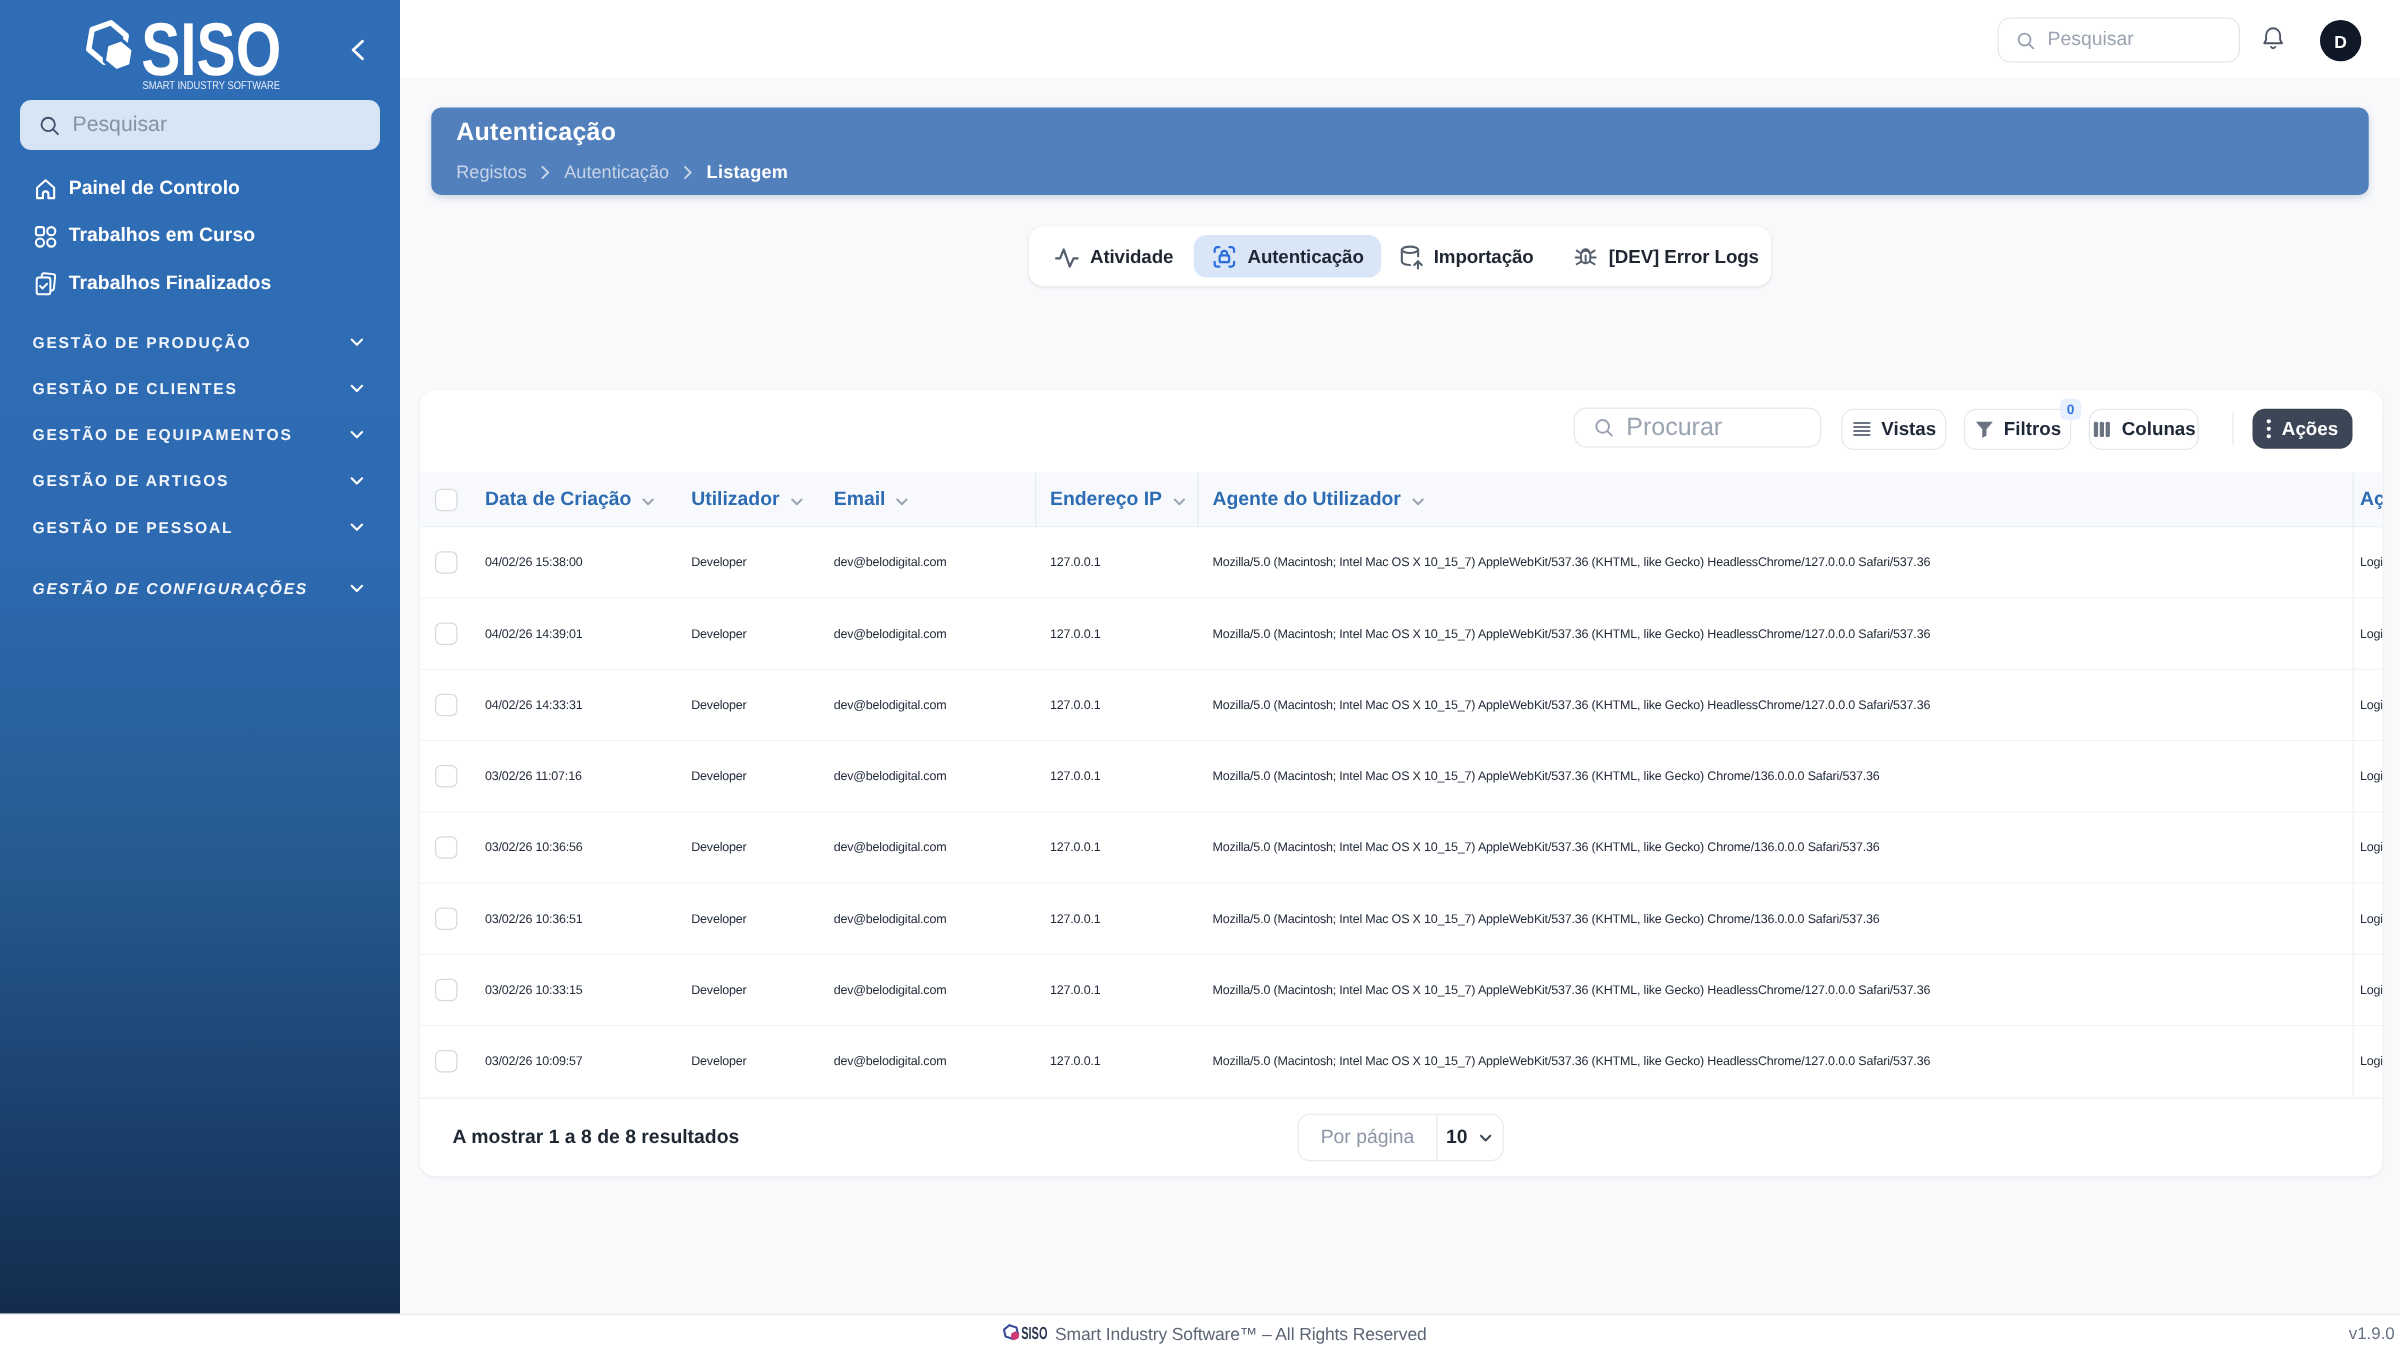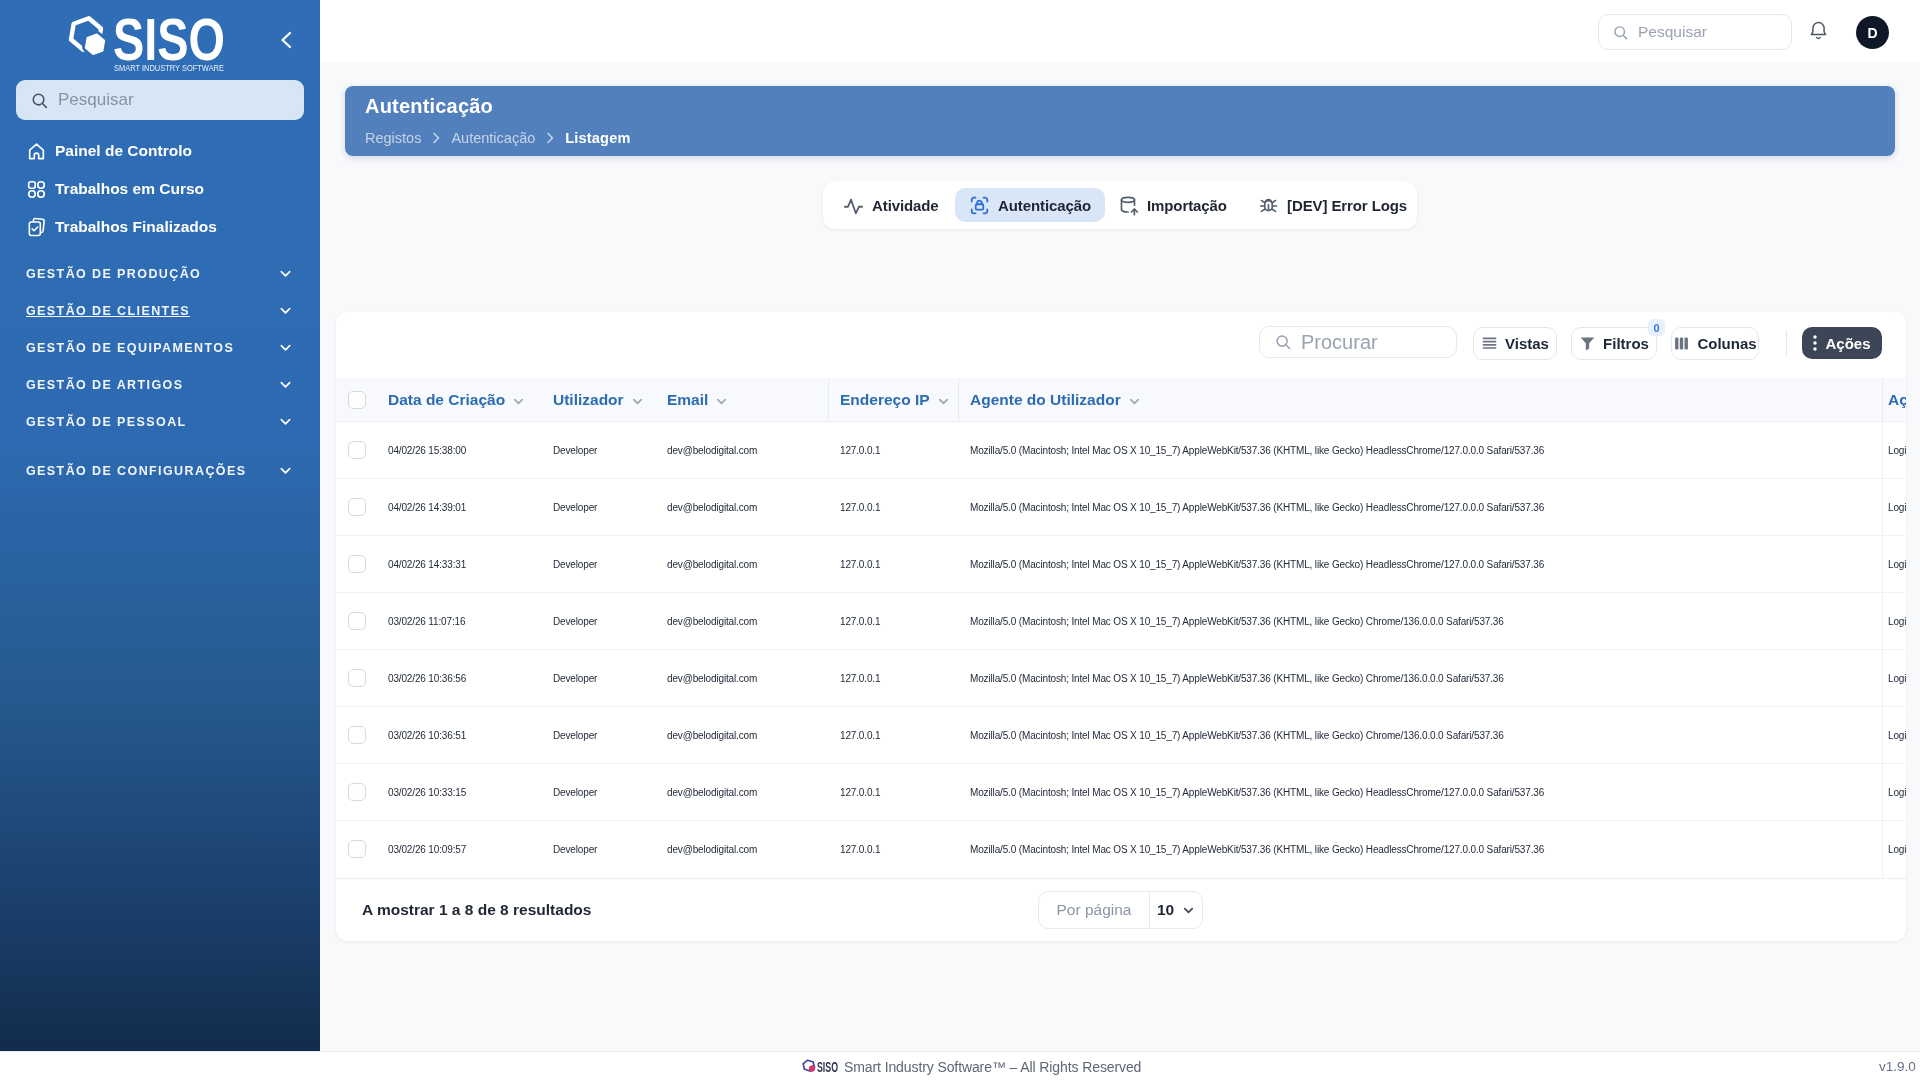--- a/index.html
+++ b/index.html
@@ -131,21 +131,21 @@
         <path d="M5.8 11.2 l1.9 1.9 3.4-3.6" stroke-linecap="round" stroke-linejoin="round"></path>
       </svg>
     <span>Trabalhos Finalizados</span>
   </div>
   <div class="shead" style="top:255px;">
       <span>GESTÃO DE PRODUÇÃO</span>
       <svg width="13" height="13" viewBox="0 0 14 14">
         <path d="M2.5 5 7 9.5 11.5 5" fill="none" stroke="#fff" stroke-width="1.8" stroke-linecap="round" stroke-linejoin="round"></path>
       </svg>
     </div>
-  <div class="shead" style="top:292px;text-decoration:underline;">
+  <div class="shead" style="top:292px;">
       <span>GESTÃO DE CLIENTES</span>
       <svg width="13" height="13" viewBox="0 0 14 14">
         <path d="M2.5 5 7 9.5 11.5 5" fill="none" stroke="#fff" stroke-width="1.8" stroke-linecap="round" stroke-linejoin="round"></path>
       </svg>
     </div>
   <div class="shead" style="top:329px;">
       <span>GESTÃO DE EQUIPAMENTOS</span>
       <svg width="13" height="13" viewBox="0 0 14 14">
         <path d="M2.5 5 7 9.5 11.5 5" fill="none" stroke="#fff" stroke-width="1.8" stroke-linecap="round" stroke-linejoin="round"></path>
       </svg>
@@ -155,21 +155,21 @@
       <svg width="13" height="13" viewBox="0 0 14 14">
         <path d="M2.5 5 7 9.5 11.5 5" fill="none" stroke="#fff" stroke-width="1.8" stroke-linecap="round" stroke-linejoin="round"></path>
       </svg>
     </div>
   <div class="shead" style="top:403px;">
       <span>GESTÃO DE PESSOAL</span>
       <svg width="13" height="13" viewBox="0 0 14 14">
         <path d="M2.5 5 7 9.5 11.5 5" fill="none" stroke="#fff" stroke-width="1.8" stroke-linecap="round" stroke-linejoin="round"></path>
       </svg>
     </div>
-  <div class="shead" style="top:452px;">
+  <div class="shead" style="top:452px;font-style:italic;">
       <span>GESTÃO DE CONFIGURAÇÕES</span>
       <svg width="13" height="13" viewBox="0 0 14 14">
         <path d="M2.5 5 7 9.5 11.5 5" fill="none" stroke="#fff" stroke-width="1.8" stroke-linecap="round" stroke-linejoin="round"></path>
       </svg>
     </div>
 </div>
 
 <div id="topbar">
   <div id="t-search">
     <svg width="17" height="17" viewBox="0 0 20 20">

